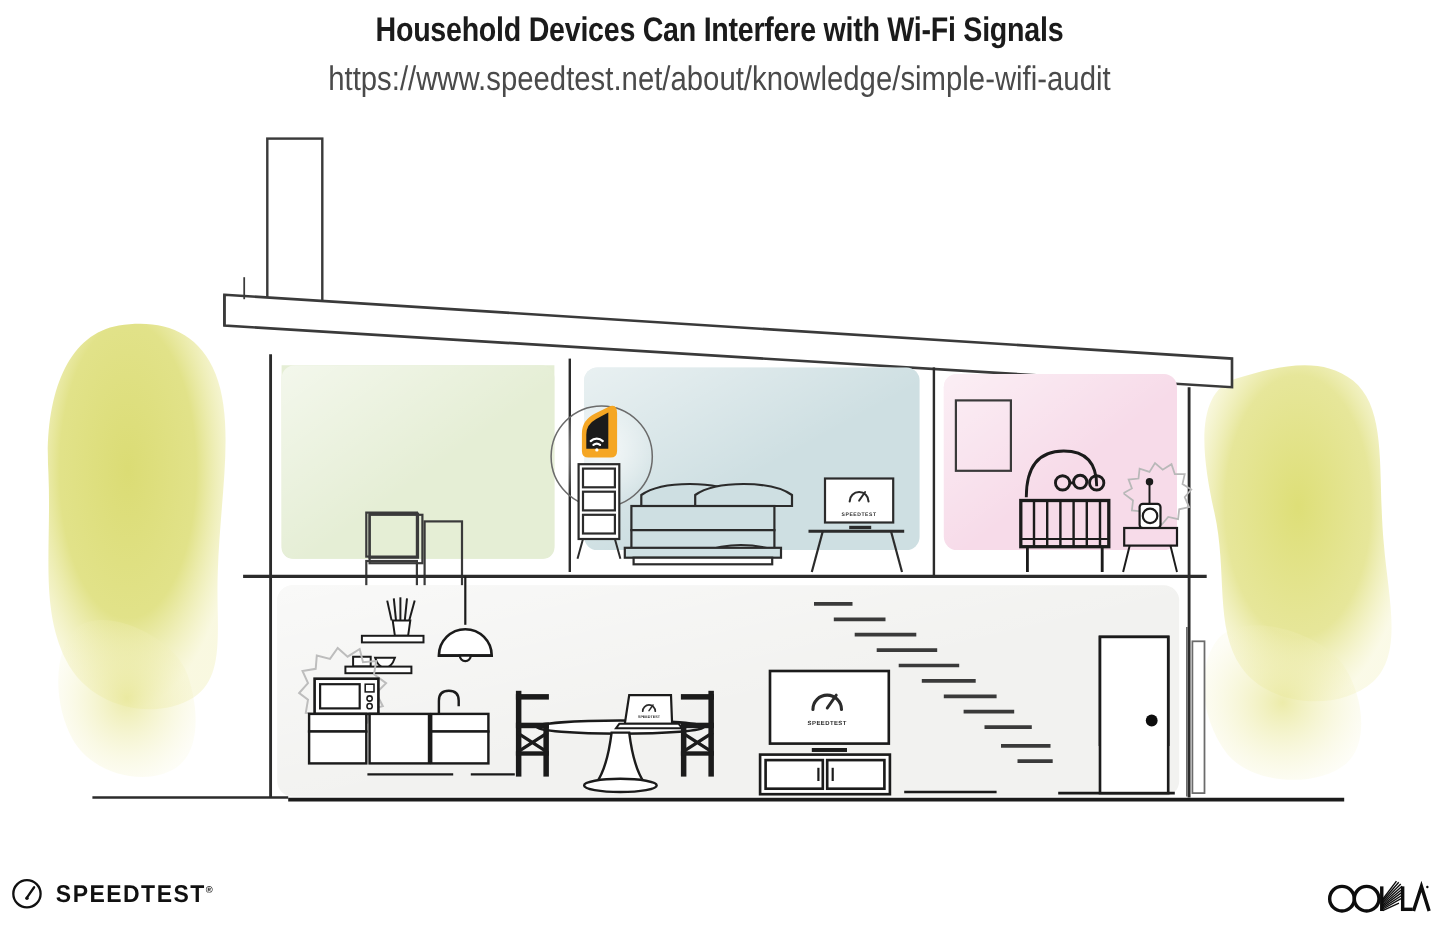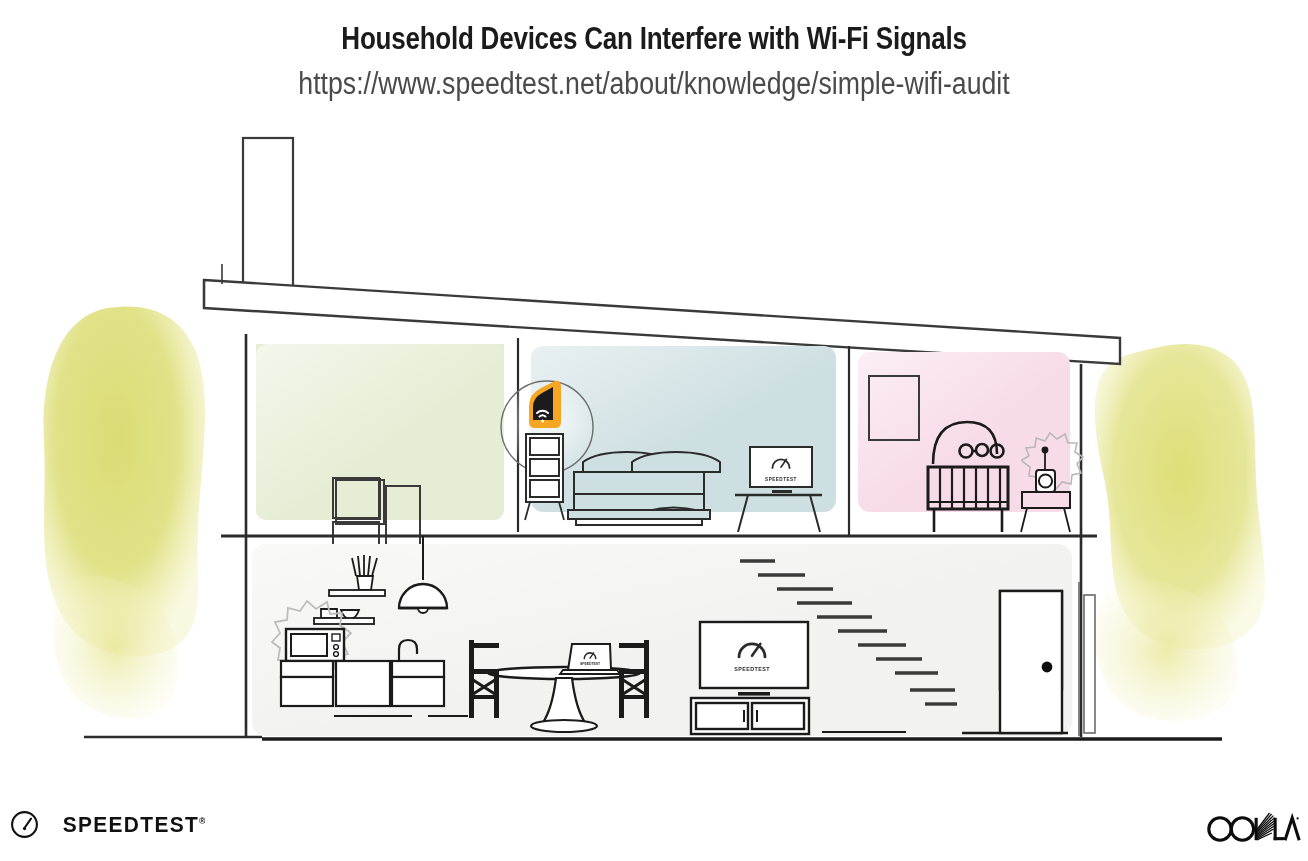--- a/index.html
+++ b/index.html
@@ -3,21 +3,21 @@
 <meta charset="utf-8">
 <style>
   html,body{margin:0;padding:0;}
   body{
     width:1308px;height:861px;
     background:#ffffff;
     font-family:"Liberation Sans", sans-serif;
     overflow:hidden;
     position:relative;
   }
-  .stage{position:absolute;left:0;top:12px;width:1308px;height:728px;}
+  .stage{position:absolute;left:0;top:0;width:1308px;height:728px;}
 
   
   .title{
     position:absolute;left:0;top:6px;width:1308px;
     text-align:center;
     font-size:31px;font-weight:bold;color:#1b1b1b;
     letter-spacing:-0.3px;
     transform:scaleX(.84);
     line-height:42px;
     white-space:nowrap;
@@ -27,21 +27,21 @@
     text-align:center;
     font-size:31px;font-weight:400;color:#4a4a4a;
     transform:scaleX(.86);
     line-height:44px;
     white-space:nowrap;
   }
 
   
   .logo-speedtest{
     position:absolute;left:10px;top:798px;
-    display:flex;align-items:center;gap:20px;
+    display:flex;align-items:center;gap:8px;
   }
   .logo-speedtest .word{
     font-size:22px;font-weight:bold;letter-spacing:1.4px;color:#111;
     transform:scaleX(.95);
   }
   .logo-speedtest .tm{font-size:9px;vertical-align:super;}
   .logo-ookla{
     position:absolute;left:1207px;top:797px;
   }
 

